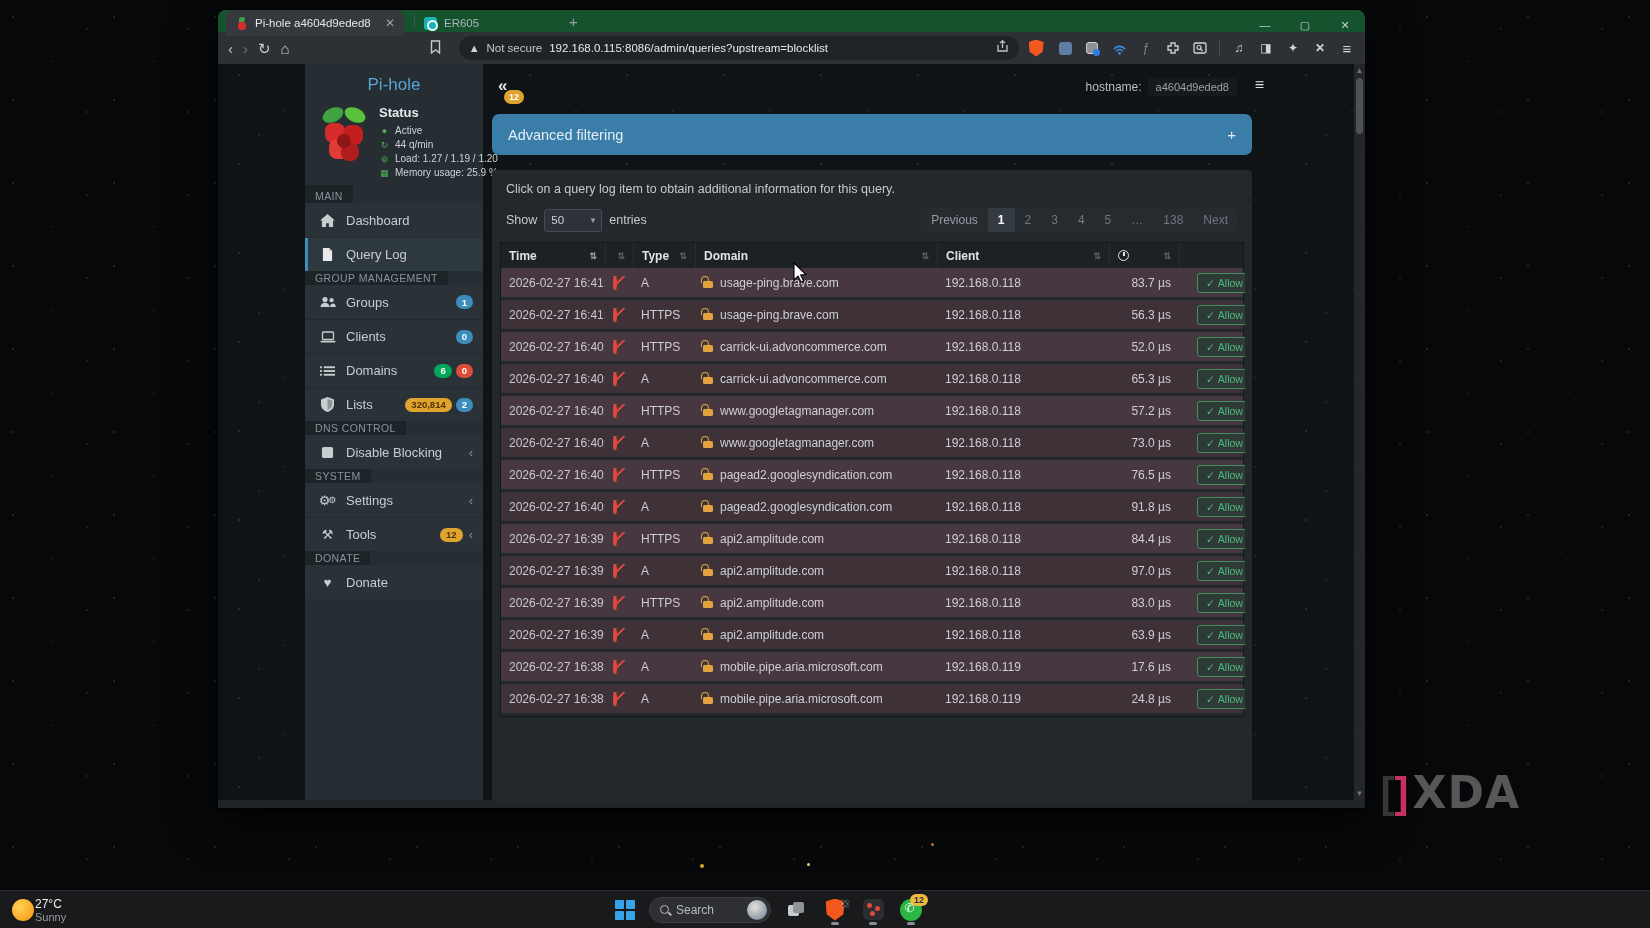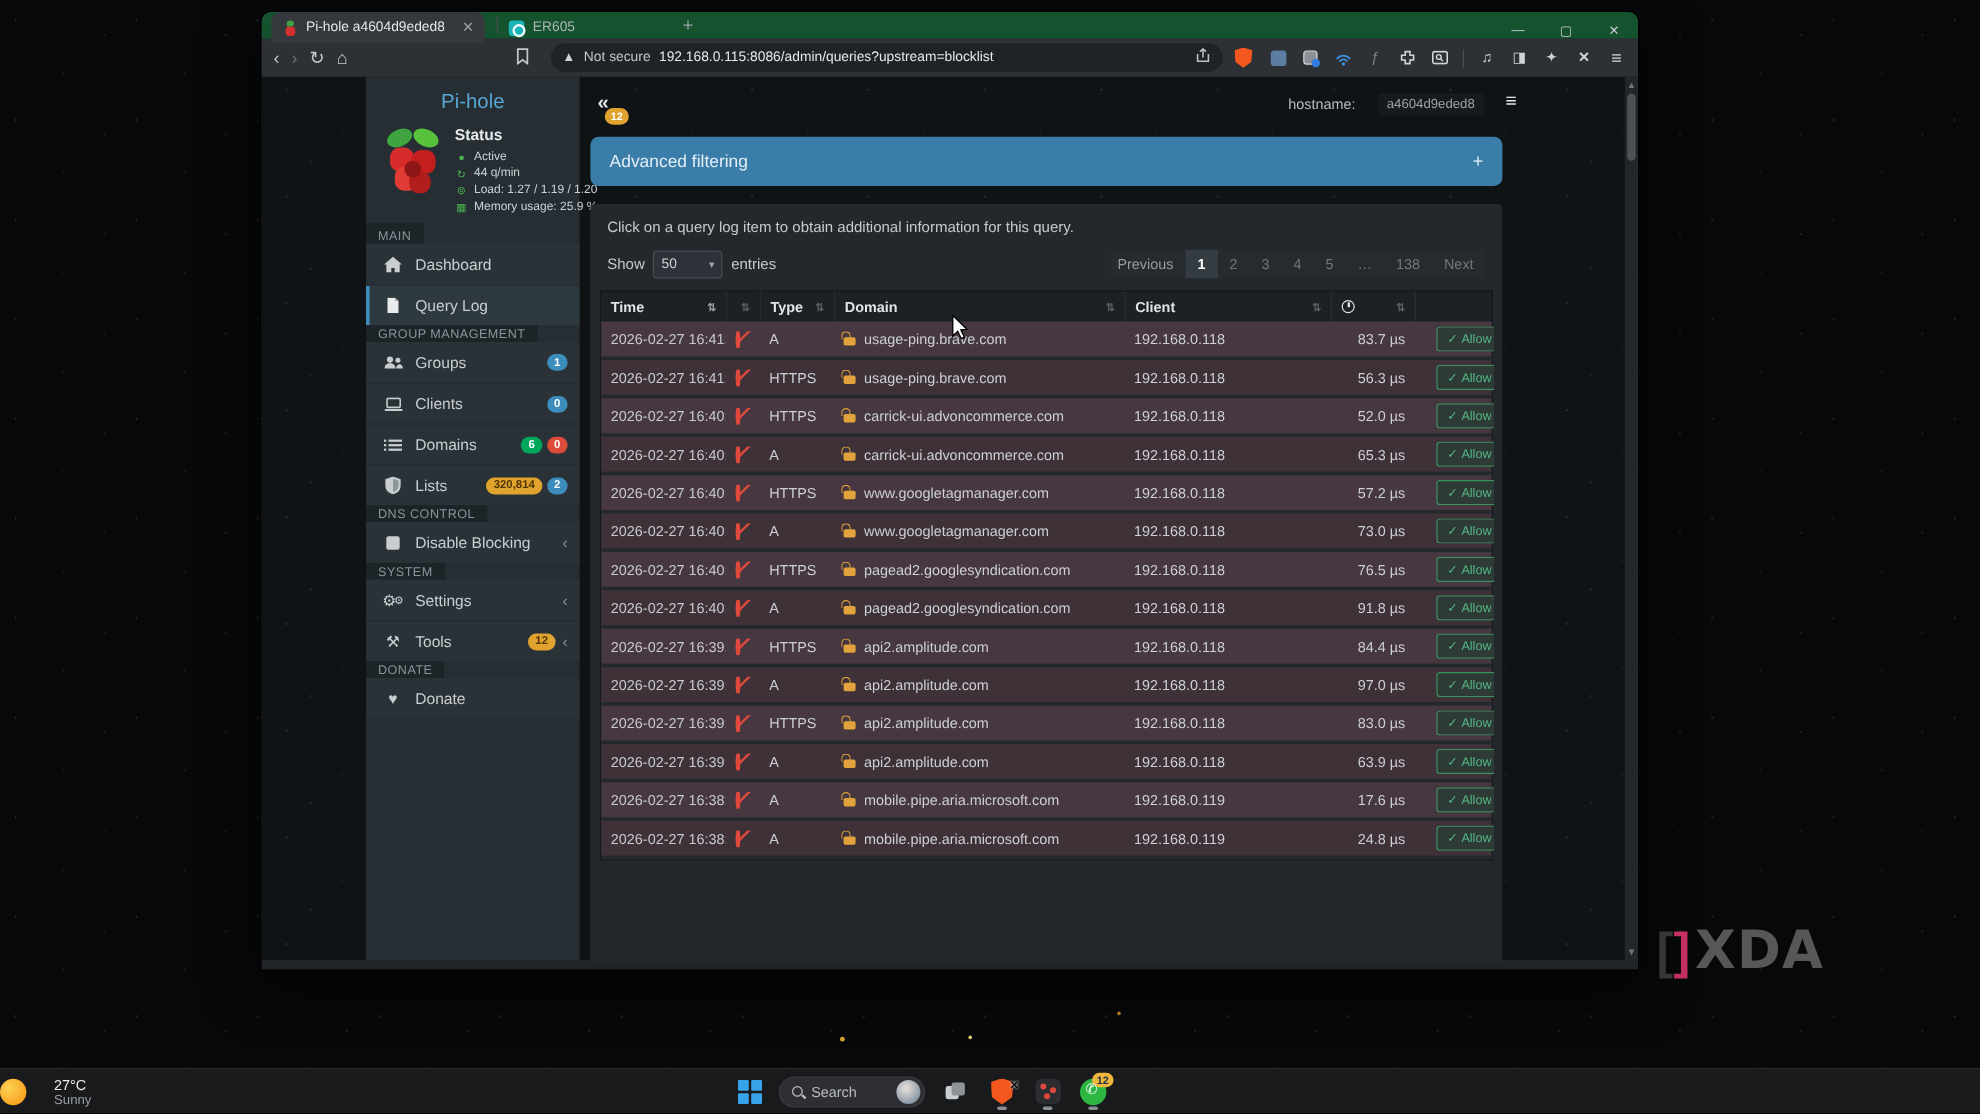--- a/index.html
+++ b/index.html
@@ -74,21 +74,21 @@
   .badge-blue{background:#3c8dbc}
   .badge-green{background:#00a65a}
   .badge-red{background:#dd4b39}
   .badge-orange{background:#e0a42e;color:#503505}
   .chevron{color:#8a9196;font-size:13px;margin-left:2px}
 
   .ph-main{position:absolute;left:265px;top:0;right:13px;height:100%}
   .topbar{position:absolute;left:9px;right:0;top:8px;height:32px}
   .collapse-ic{position:absolute;left:6px;top:4px;color:#dfe3e5;font-size:17px;font-weight:700}
   .collapse-badge{position:absolute;left:12px;top:18px;background:#e0a42e;color:#fff;font-size:9px;font-weight:700;border-radius:8px;padding:2px 5px}
-  .hostrow{position:absolute;right:115px;top:6px;display:flex;align-items:center;gap:18px}
+  .hostrow{position:absolute;right:115px;top:6px;display:flex;align-items:center;gap:6px}
   .host-label{color:#b9bec1;font-size:12px}
   .host-chip{background:#171a1d;color:#9ba1a5;font-size:11px;padding:3px 8px;border-radius:3px}
   .burger{position:absolute;right:88px;top:4px;color:#dfe3e5;font-size:16px}
 
   .filterbar{position:absolute;left:9px;top:50px;width:760px;height:41px;background:#3a7da9;border-radius:7px;display:flex;align-items:center;padding:0 16px;color:#e3eef5}
   .filter-title{font-size:14.5px}
   .filter-plus{margin-left:auto;font-size:15px}
 
   .card{position:absolute;left:9px;top:106px;width:760px;height:632px;background:#23282d;border-radius:4px 4px 0 0;overflow:hidden}
   .card-head{display:flex;align-items:center;padding:10px 14px;border-bottom:1px solid #33393f}
@@ -127,21 +127,21 @@
   .lock{width:10px;height:7px;background:#e2a33c;border-radius:1.5px;position:relative;flex:0 0 auto;margin-top:4px}
   .lock::before{content:"";position:absolute;left:-2px;top:-5px;width:6px;height:6px;border:1.8px solid #e2a33c;border-bottom:none;border-radius:4px 4px 0 0}
   .allow-btn{display:inline-flex;align-items:center;gap:3px;border:1px solid #3f8f5f;background:#2d3a36;color:#55b683;font-size:10.5px;border-radius:3px;padding:3px 8px;margin-left:10px}
 
   .scrollbar{position:absolute;right:0;top:0;width:11px;height:100%;background:#23262a}
   .sb-thumb{position:absolute;left:2px;top:14px;width:7px;height:56px;border-radius:4px;background:#4d5257}
   .sb-arrow{position:absolute;left:0;width:11px;text-align:center;color:#6f7479;font-size:8px}
 
   
   .taskbar{position:absolute;left:0;bottom:0;width:100%;height:38px;background:#191a1c;display:flex;align-items:center;border-top:1px solid #2a2b2e}
-  .weather{display:flex;align-items:center;gap:23px;width:220px}
+  .weather{display:flex;align-items:center;gap:1px;padding-left:12px;width:220px}
   .sun{width:22px;height:22px;border-radius:50%;background:radial-gradient(circle at 35% 35%, #ffd257, #f5930b)}
   .wtemp{font-size:12px;color:#ececec}
   .wcond{font-size:11px;color:#9a9da1}
   .tb-center{display:flex;align-items:center;gap:14px;margin-left:395px}
   .start{width:20px;height:20px;display:grid;grid-template-columns:9px 9px;grid-template-rows:9px 9px;gap:2px}
   .start span{background:#37a3e8;border-radius:1px}
   .searchpill{width:122px;height:26px;border-radius:13px;background:#2e2f33;border:1px solid #3c3d41;display:flex;align-items:center;padding:0 3px 0 10px;gap:7px}
   .lens{width:9px;height:9px;border:1.5px solid #b9bcbf;border-radius:50%;position:relative}
   .lens::after{content:"";position:absolute;left:7px;top:7px;width:4px;height:1.5px;background:#b9bcbf;transform:rotate(45deg)}
   .search-tx{color:#b9bcbf;font-size:12px;flex:1}

